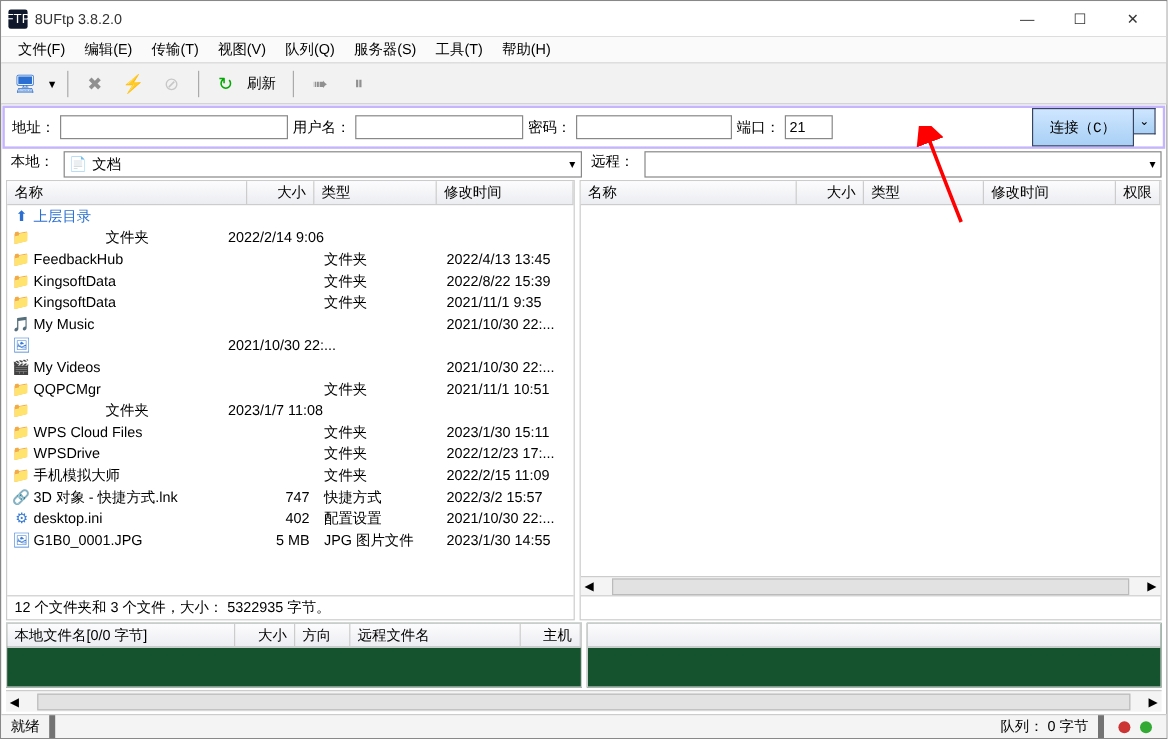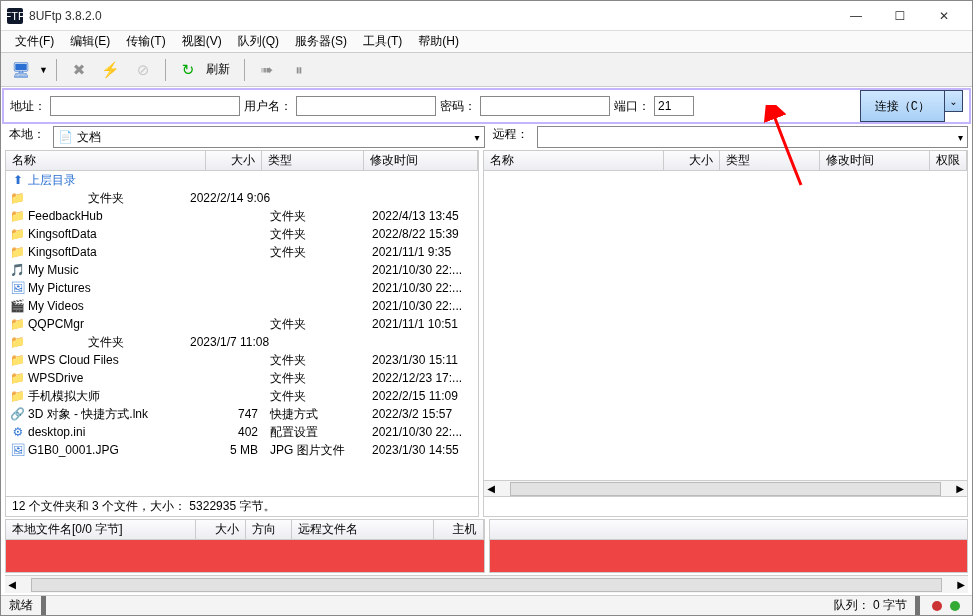--- a/index.html
+++ b/index.html
@@ -70,21 +70,21 @@
 
 .remotebody { flex:1; overflow:auto; }
 .remote-scroll { display:flex; height:16px; align-items:center; border-top:1px solid #ccc; background:#f4f4f4; }
 .remote-scroll .track { flex:1; height:14px; background:#e2e2e2; border:1px solid #bbb; margin:0 12px; }
 .remote-scroll .arrow { width:14px; text-align:center; font-size:10px; }
 
 .sumline { height:20px; display:flex; align-items:center; padding:0 6px; border-top:1px solid #ccc; font-size:12px; }
 
 
 .queuerow { display:flex; gap:4px; padding:2px 4px; height:58px; }
-.queuepane { flex:1; border:1px solid #ccc; background:#ef4444; display:flex; flex-direction:column; }
+.queuepane { flex:1; border:1px solid #ccc; background:#14532d; display:flex; flex-direction:column; }
 .qhead { display:flex; height:20px; background:linear-gradient(#fcfcfe,#ecedf1); border-bottom:1px solid #ccc; font-size:12px; }
 .qhead .hc { border-right:1px solid #ccc; padding:0 6px; display:flex; align-items:center; }
 
 
 .hscroll { height:18px; background:#f4f4f4; border-top:1px solid #ccc; margin:0 4px 2px; display:flex; align-items:center; }
 .hscroll .track { flex:1; height:14px; background:#e2e2e2; border:1px solid #bbb; margin:0 12px; }
 .hscroll .arrow { width:14px; text-align:center; font-size:10px; }
 
 
 .statusbar { height:20px; display:flex; align-items:center; border-top:1px solid #ccc; background:#f4f4f4; font-size:12px; }
@@ -213,21 +213,20 @@
           </div>
           <div class="row">
             <span class="ic" style="color:#3a7bd5">🎵</span>
             <span class="nm" style="">My Music</span>
             <span class="sz"></span>
             <span class="tp"></span>
             <span class="mt">2021/10/30 22:...</span>
           </div>
           <div class="row">
             <span class="ic" style="color:#3a7bd5">🖼</span>
-            <span class="nm" style="">My Pictures</span>
             <span class="sz"></span>
             <span class="tp"></span>
             <span class="mt">2021/10/30 22:...</span>
           </div>
           <div class="row">
             <span class="ic" style="color:#3a7bd5">🎬</span>
             <span class="nm" style="">My Videos</span>
             <span class="sz"></span>
             <span class="tp"></span>
             <span class="mt">2021/10/30 22:...</span>

